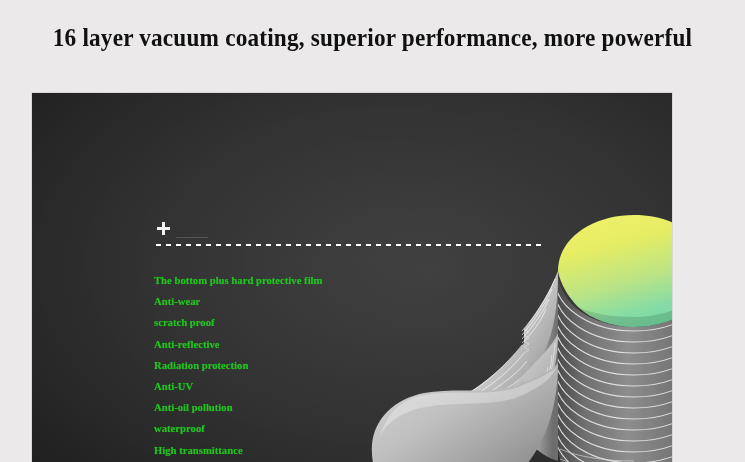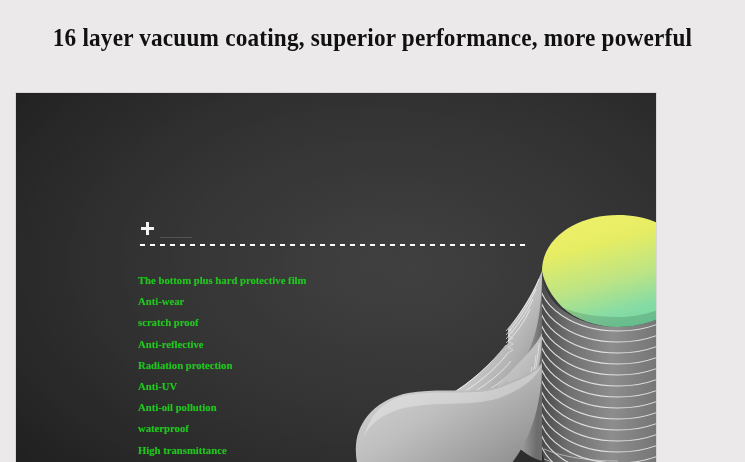--- a/index.html
+++ b/index.html
@@ -35,21 +35,21 @@
     letter-spacing: 0.2px;
     color: #111111;
     transform: scaleX(0.93);
     transform-origin: center top;
     white-space: nowrap;
   }
 
   
   #illustration-panel {
     position: absolute;
-    left: 16px;
+    left: 32px;
     top: 93px;
     width: 640px;
     height: 369px;
     background:
       radial-gradient(110% 120% at 62% 48%, #3a3a3a 0%, #303030 38%, #242424 68%, #1b1b1b 100%);
     box-shadow: 0 0 0 1px #d8d6d6;
     overflow: hidden;
   }
   
   #panel-vignette {

